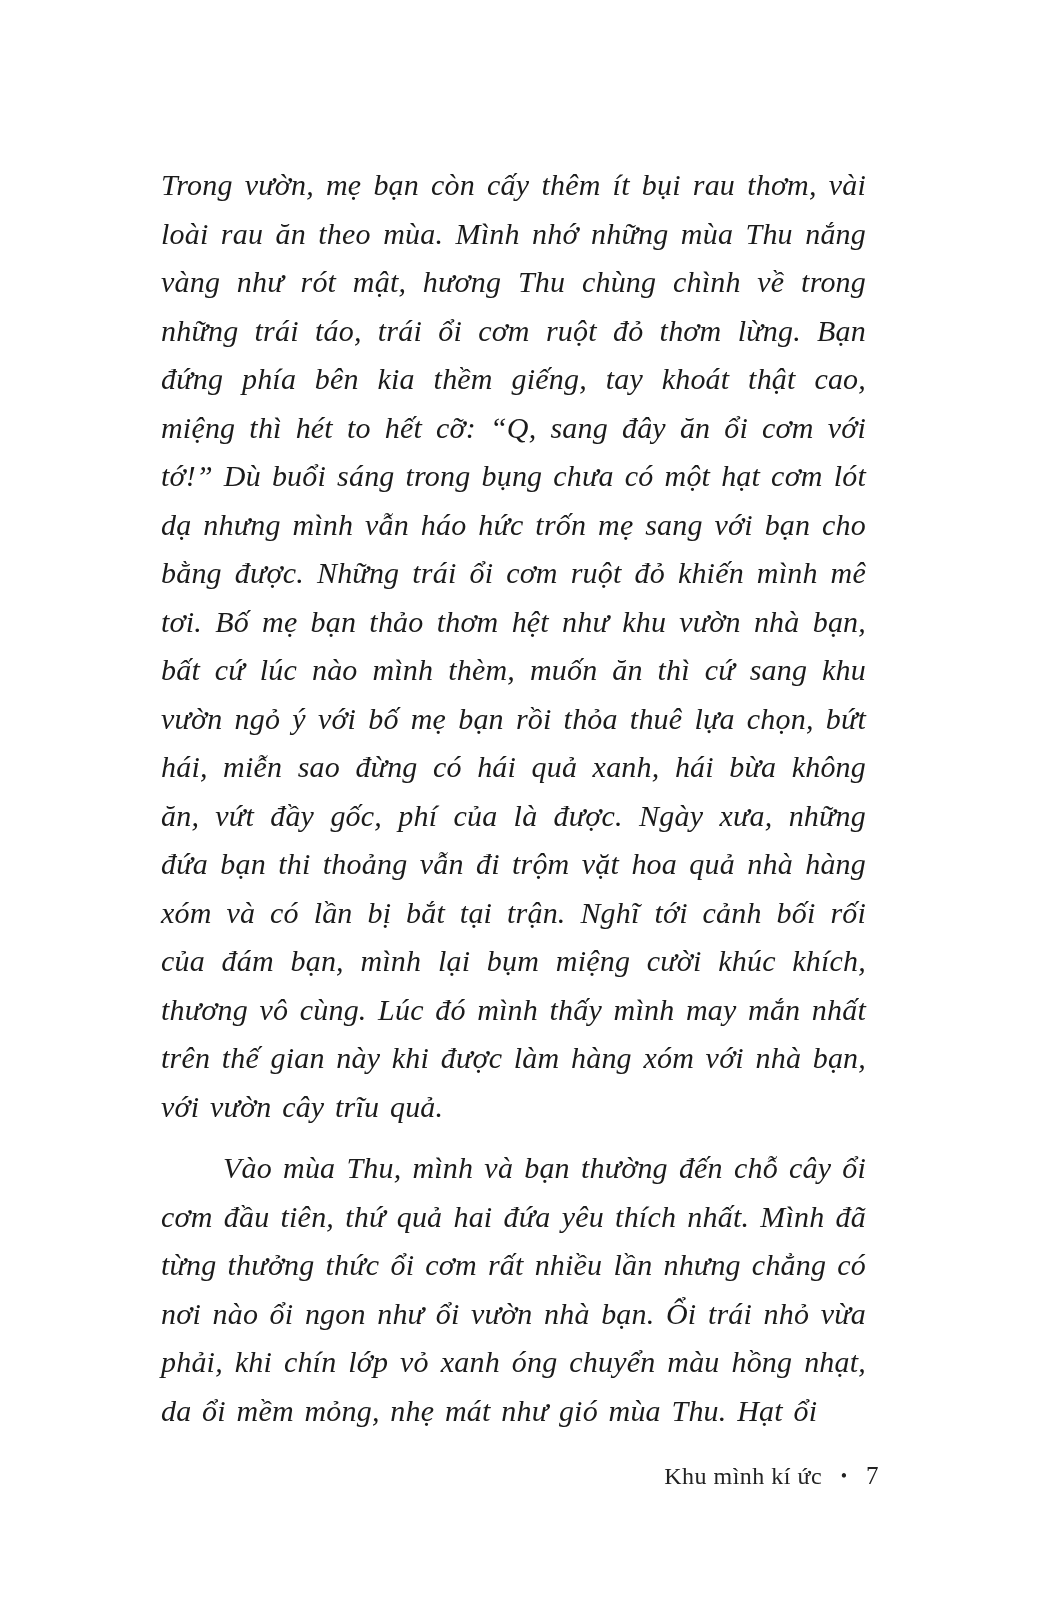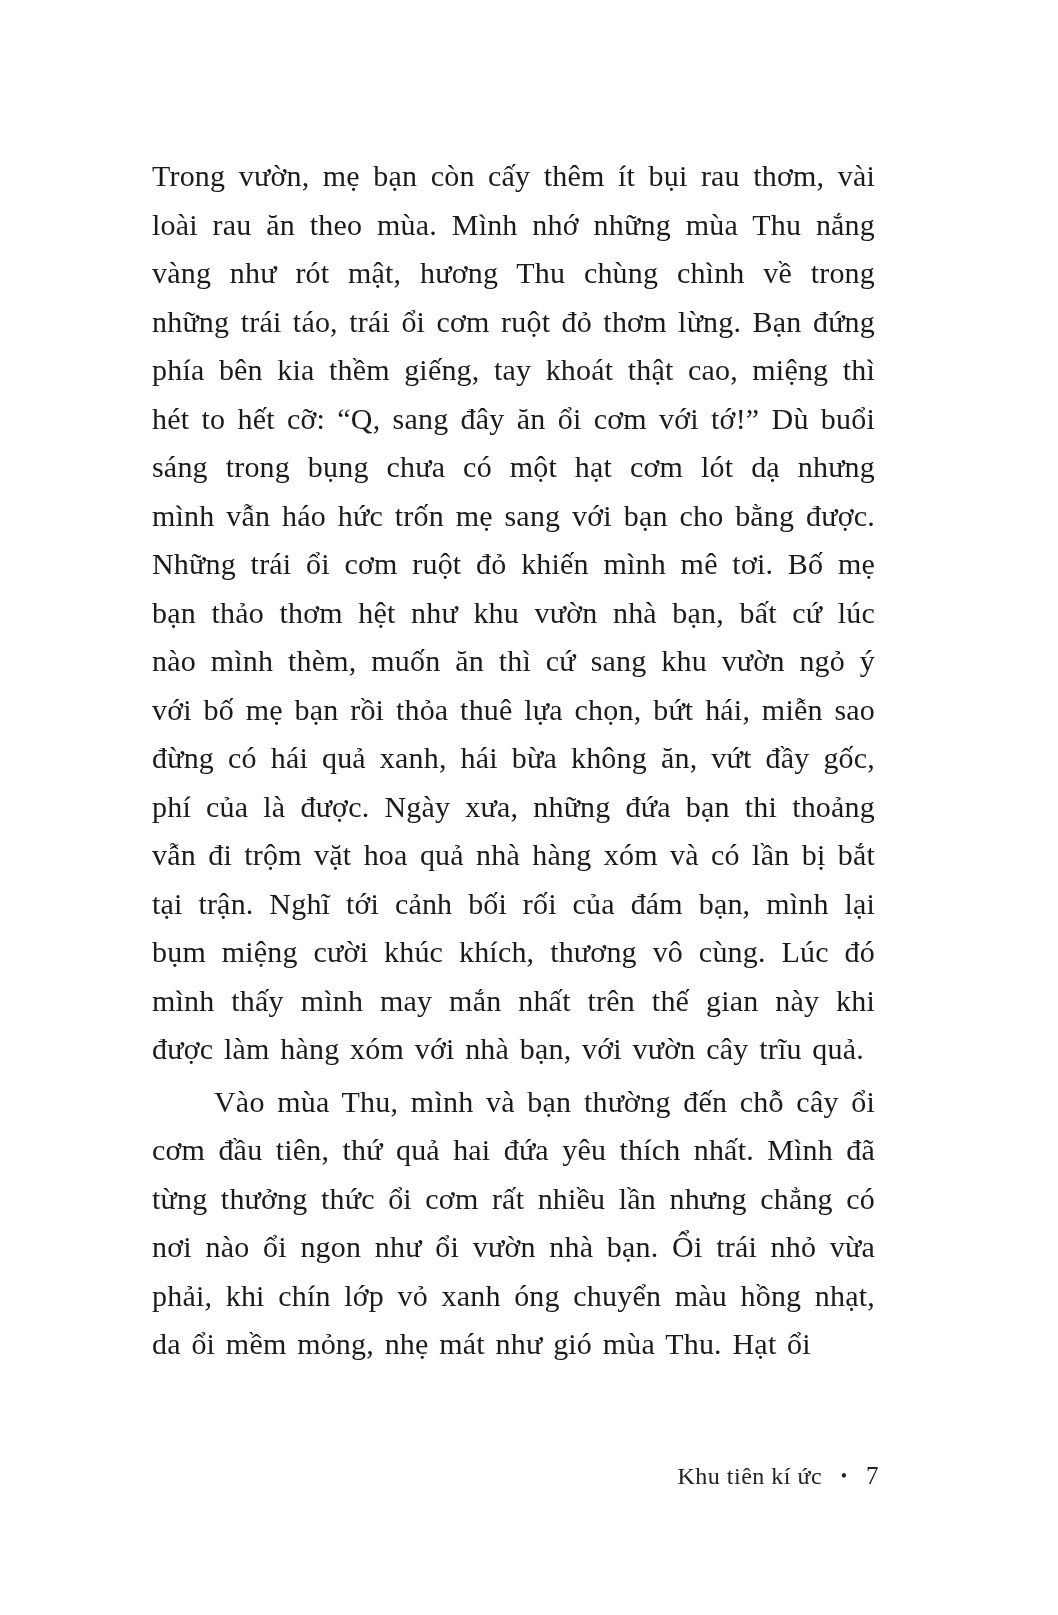--- a/index.html
+++ b/index.html
@@ -16,26 +16,27 @@
     color: #1b1b1b;
     overflow: hidden;
   }
   .text-block {
     position: absolute;
     left: 148px;
     top: 148px;
     width: 731px;
   }
   .para {
-    margin: 4px;
+    margin: 13px;
     font-size: 30px;
     line-height: 48.5px;
     text-align: justify;
     word-spacing: 3px;
     letter-spacing: 0.2px;
+    font-style: italic;
   }
   .para.indented {
     text-indent: 62px;
   }
   .page-footer {
     position: absolute;
     left: 148px;
     top: 1462px;
     width: 731px;
     text-align: right;
@@ -60,18 +61,18 @@
 <body>
 
 <div class="page">
 
   <main class="text-block">
     <p class="para">Trong vườn, mẹ bạn còn cấy thêm ít bụi rau thơm, vài loài rau ăn theo mùa. Mình nhớ những mùa Thu nắng vàng như rót mật, hương Thu chùng chình về trong những trái táo, trái ổi cơm ruột đỏ thơm lừng. Bạn đứng phía bên kia thềm giếng, tay khoát thật cao, miệng thì hét to hết cỡ: “Q, sang đây ăn ổi cơm với tớ!” Dù buổi sáng trong bụng chưa có một hạt cơm lót dạ nhưng mình vẫn háo hức trốn mẹ sang với bạn cho bằng được. Những trái ổi cơm ruột đỏ khiến mình mê tơi. Bố mẹ bạn thảo thơm hệt như khu vườn nhà bạn, bất cứ lúc nào mình thèm, muốn ăn thì cứ sang khu vườn ngỏ ý với bố mẹ bạn rồi thỏa thuê lựa chọn, bứt hái, miễn sao đừng có hái quả xanh, hái bừa không ăn, vứt đầy gốc, phí của là được. Ngày xưa, những đứa bạn thi thoảng vẫn đi trộm vặt hoa quả nhà hàng xóm và có lần bị bắt tại trận. Nghĩ tới cảnh bối rối của đám bạn, mình lại bụm miệng cười khúc khích, thương vô cùng. Lúc đó mình thấy mình may mắn nhất trên thế gian này khi được làm hàng xóm với nhà bạn, với vườn cây trĩu quả.</p>
     <p class="para indented">Vào mùa Thu, mình và bạn thường đến chỗ cây ổi cơm đầu tiên, thứ quả hai đứa yêu thích nhất. Mình đã từng thưởng thức ổi cơm rất nhiều lần nhưng chẳng có nơi nào ổi ngon như ổi vườn nhà bạn. Ổi trái nhỏ vừa phải, khi chín lớp vỏ xanh óng chuyển màu hồng nhạt, da ổi mềm mỏng, nhẹ mát như gió mùa Thu. Hạt ổi</p>
   </main>
 
   <footer class="page-footer">
-    <span class="footer-title">Khu tiên kí ức</span>
+    <span class="footer-title">Khu mình kí ức</span>
     <span class="footer-sep">•</span>
     <span class="footer-page">7</span>
   </footer>
 
 </div>
 
 </body></html>

